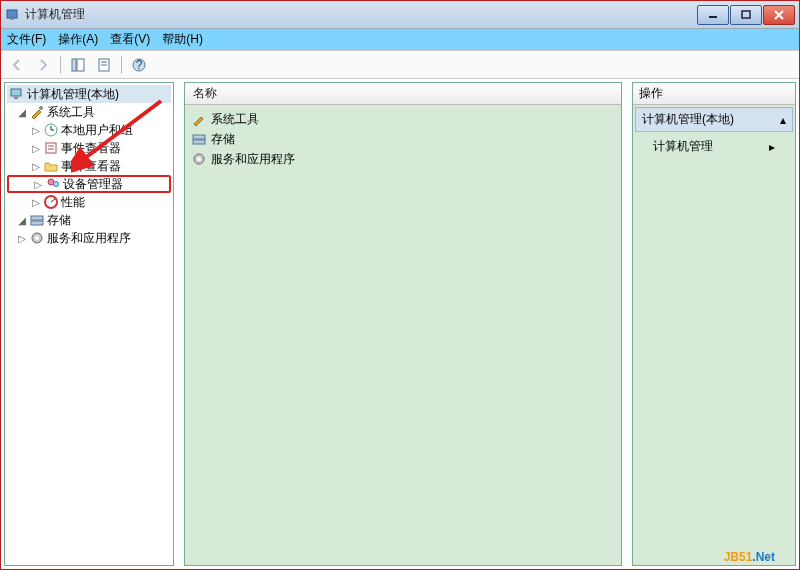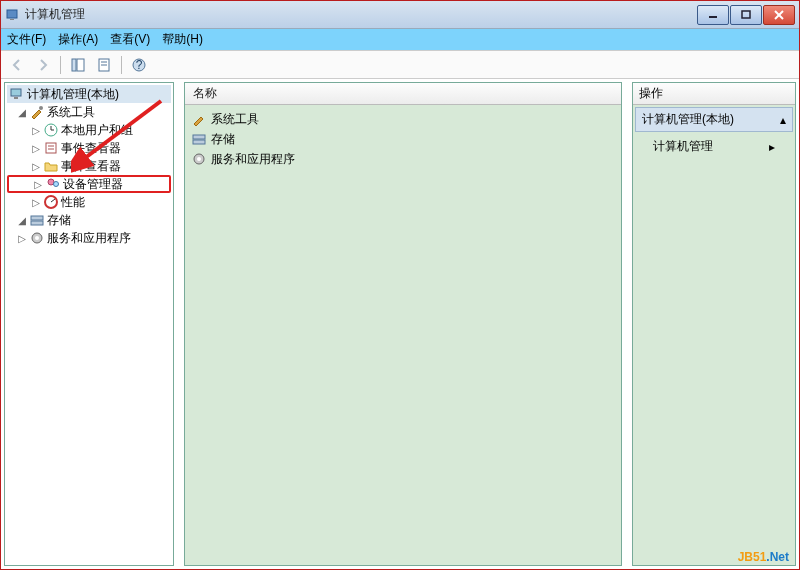--- a/index.html
+++ b/index.html
@@ -29,21 +29,21 @@
   .center { flex: 1; display: flex; flex-direction: column; border: 1px solid #7a9; }
   .colhdr { height: 22px; background: linear-gradient(#fdfdfd,#ececec); border-bottom: 1px solid #bbb; display: flex; align-items: center; padding: 0 8px; color: #222; }
   .clist { flex: 1; background: #d7e9d7; padding: 4px 6px; }
   .citem { display: flex; align-items: center; height: 20px; cursor: pointer; }
   .citem .cicon { width: 16px; height: 16px; margin-right: 4px; }
   .right { width: 164px; display: flex; flex-direction: column; border: 1px solid #7a9; }
   .rhdr { height: 22px; background: linear-gradient(#fdfdfd,#ececec); border-bottom: 1px solid #bbb; padding: 0 6px; display: flex; align-items: center; }
   .rsub { background: #d4e2f0; border: 1px solid #a0b8d0; margin: 2px; padding: 3px 6px; display: flex; align-items: center; justify-content: space-between; cursor: pointer; }
   .ract { padding: 4px 20px; display: flex; align-items: center; justify-content: space-between; cursor: pointer; }
   .rbody { flex: 1; background: #d7e9d7; }
-  .watermark { position: absolute; right: 10px; bottom: 4px; font-size: 16px; font-weight: bold; }
+  .watermark { position: absolute; right: 24px; bottom: 4px; font-size: 16px; font-weight: bold; }
   .watermark .a { color: #f39c12; }
   .watermark .b { color: #1d7cc9; }
   .annot-arrow { position: absolute; left: 70px; top: 95px; pointer-events: none; }
   svg.icon16 { width: 16px; height: 16px; }
 </style>
 </head>
 <body>
 
 <div class="window">
 

